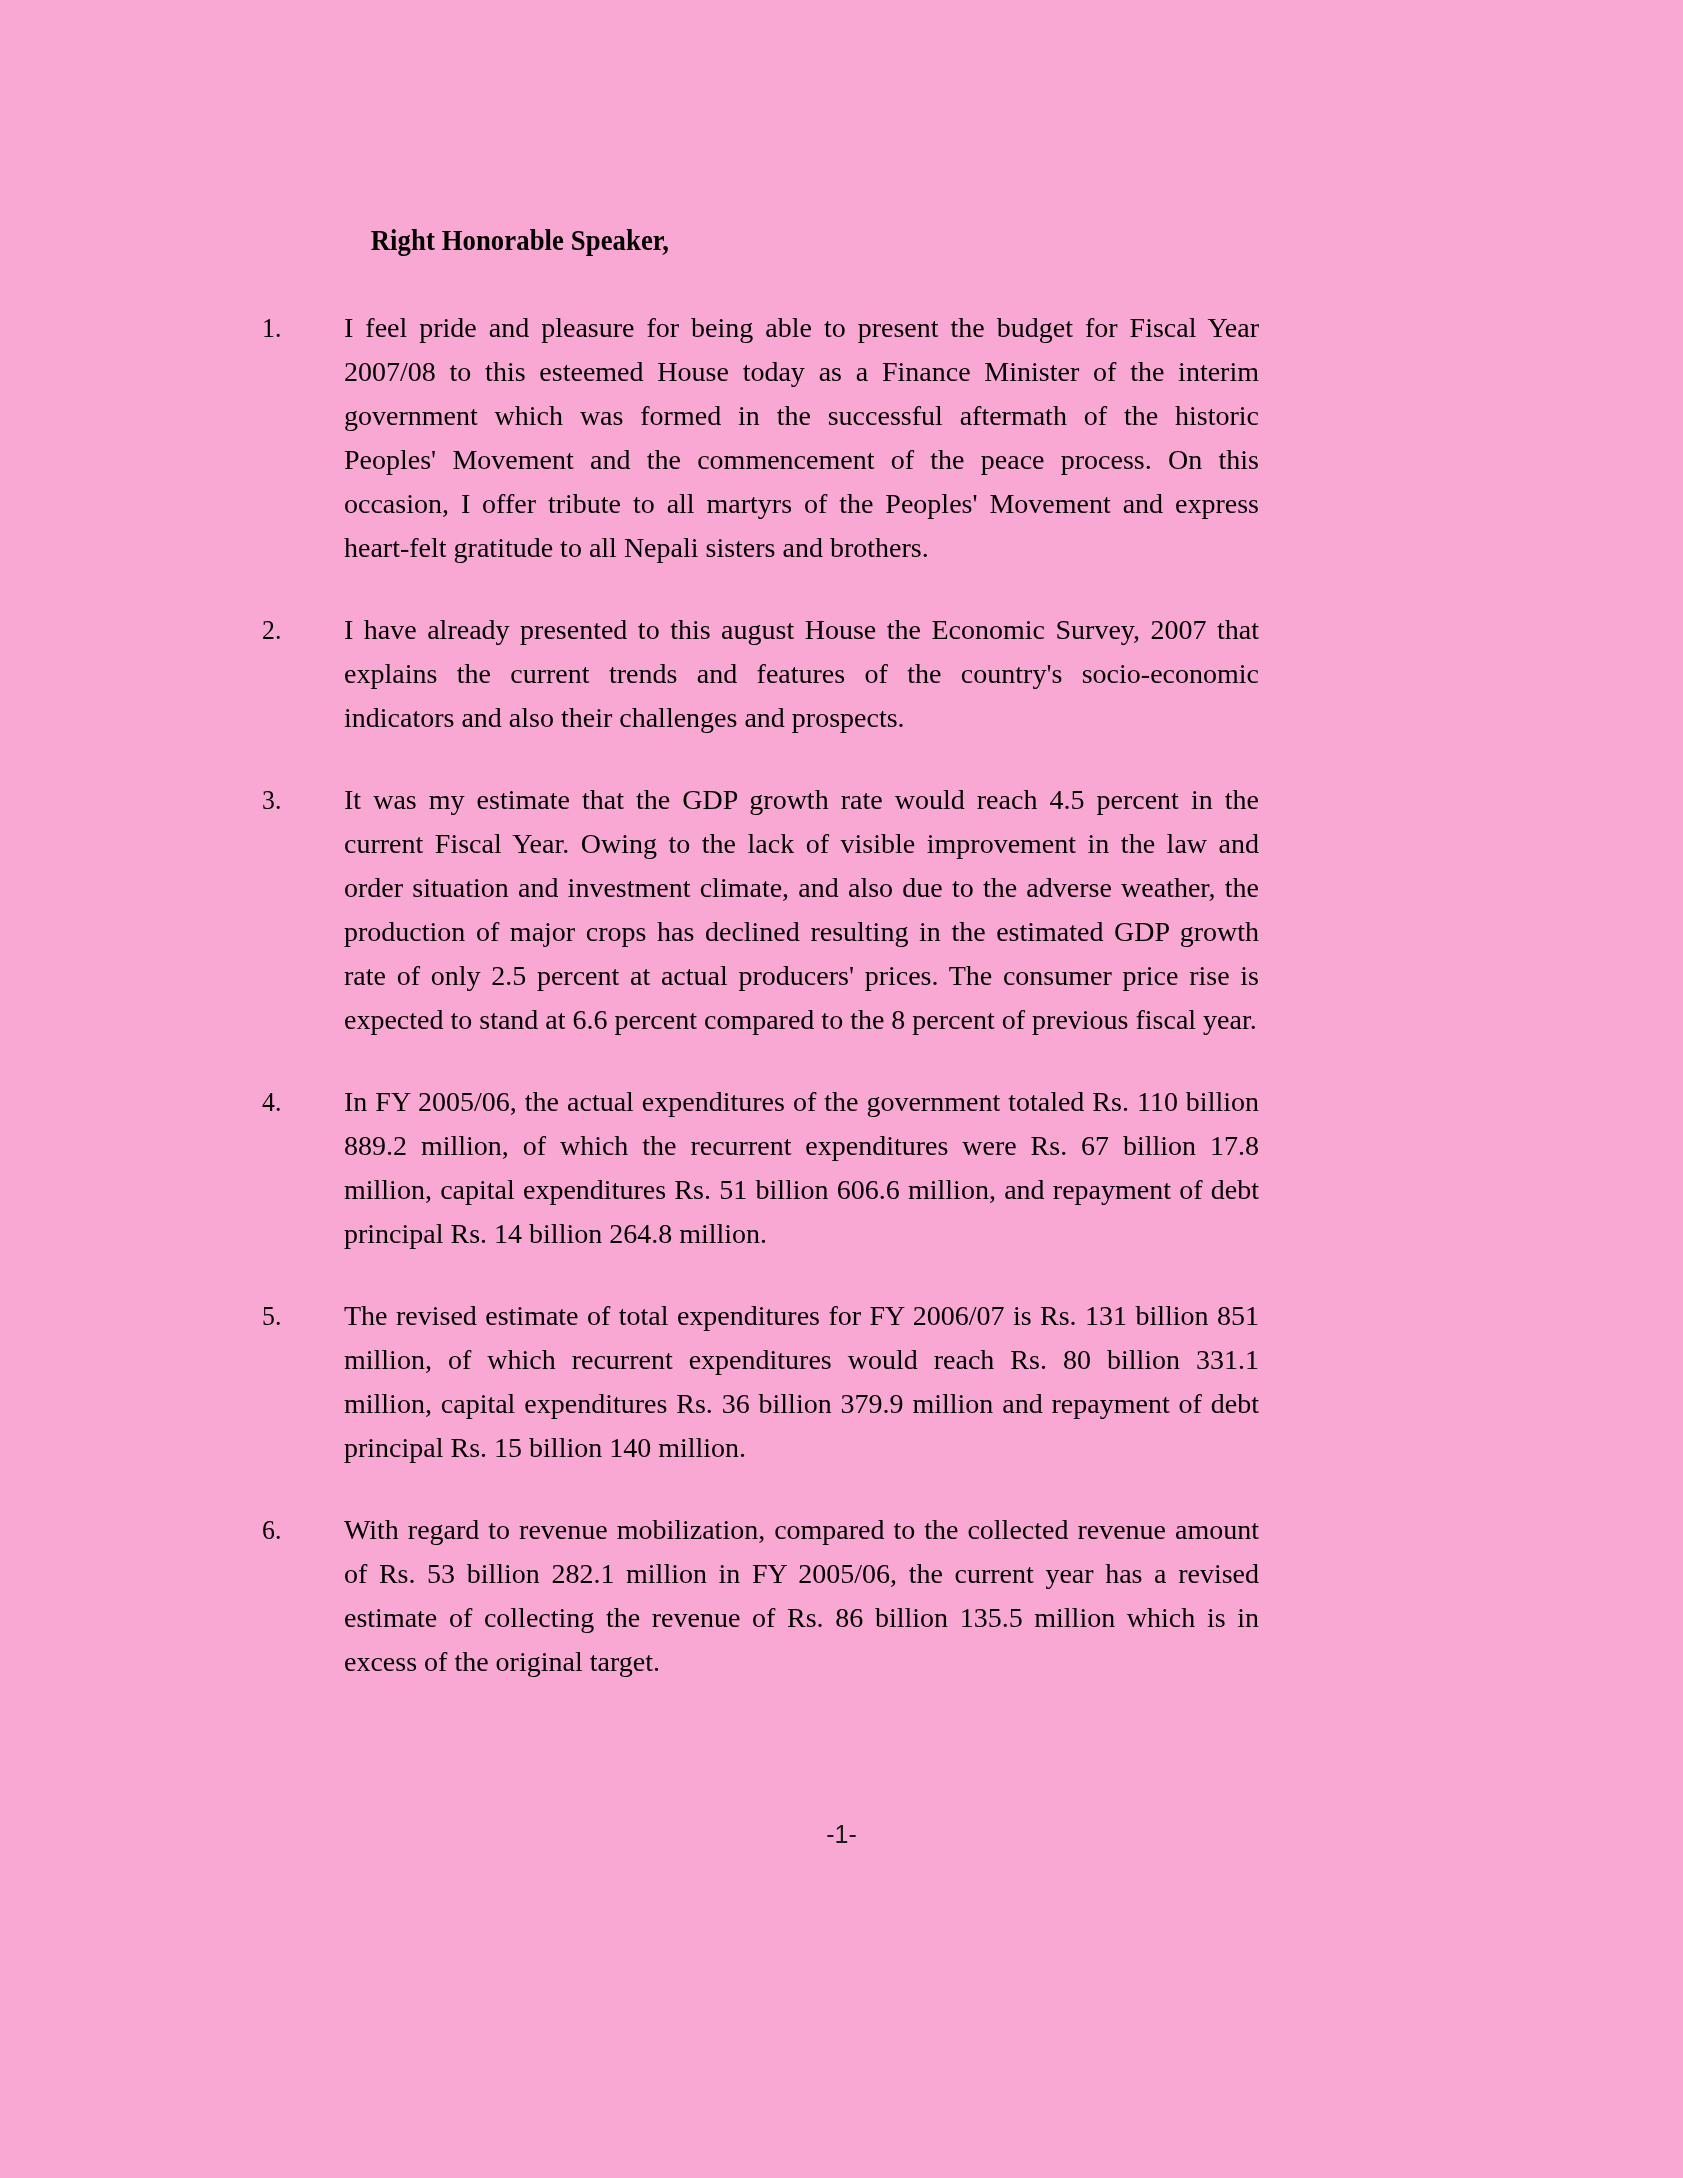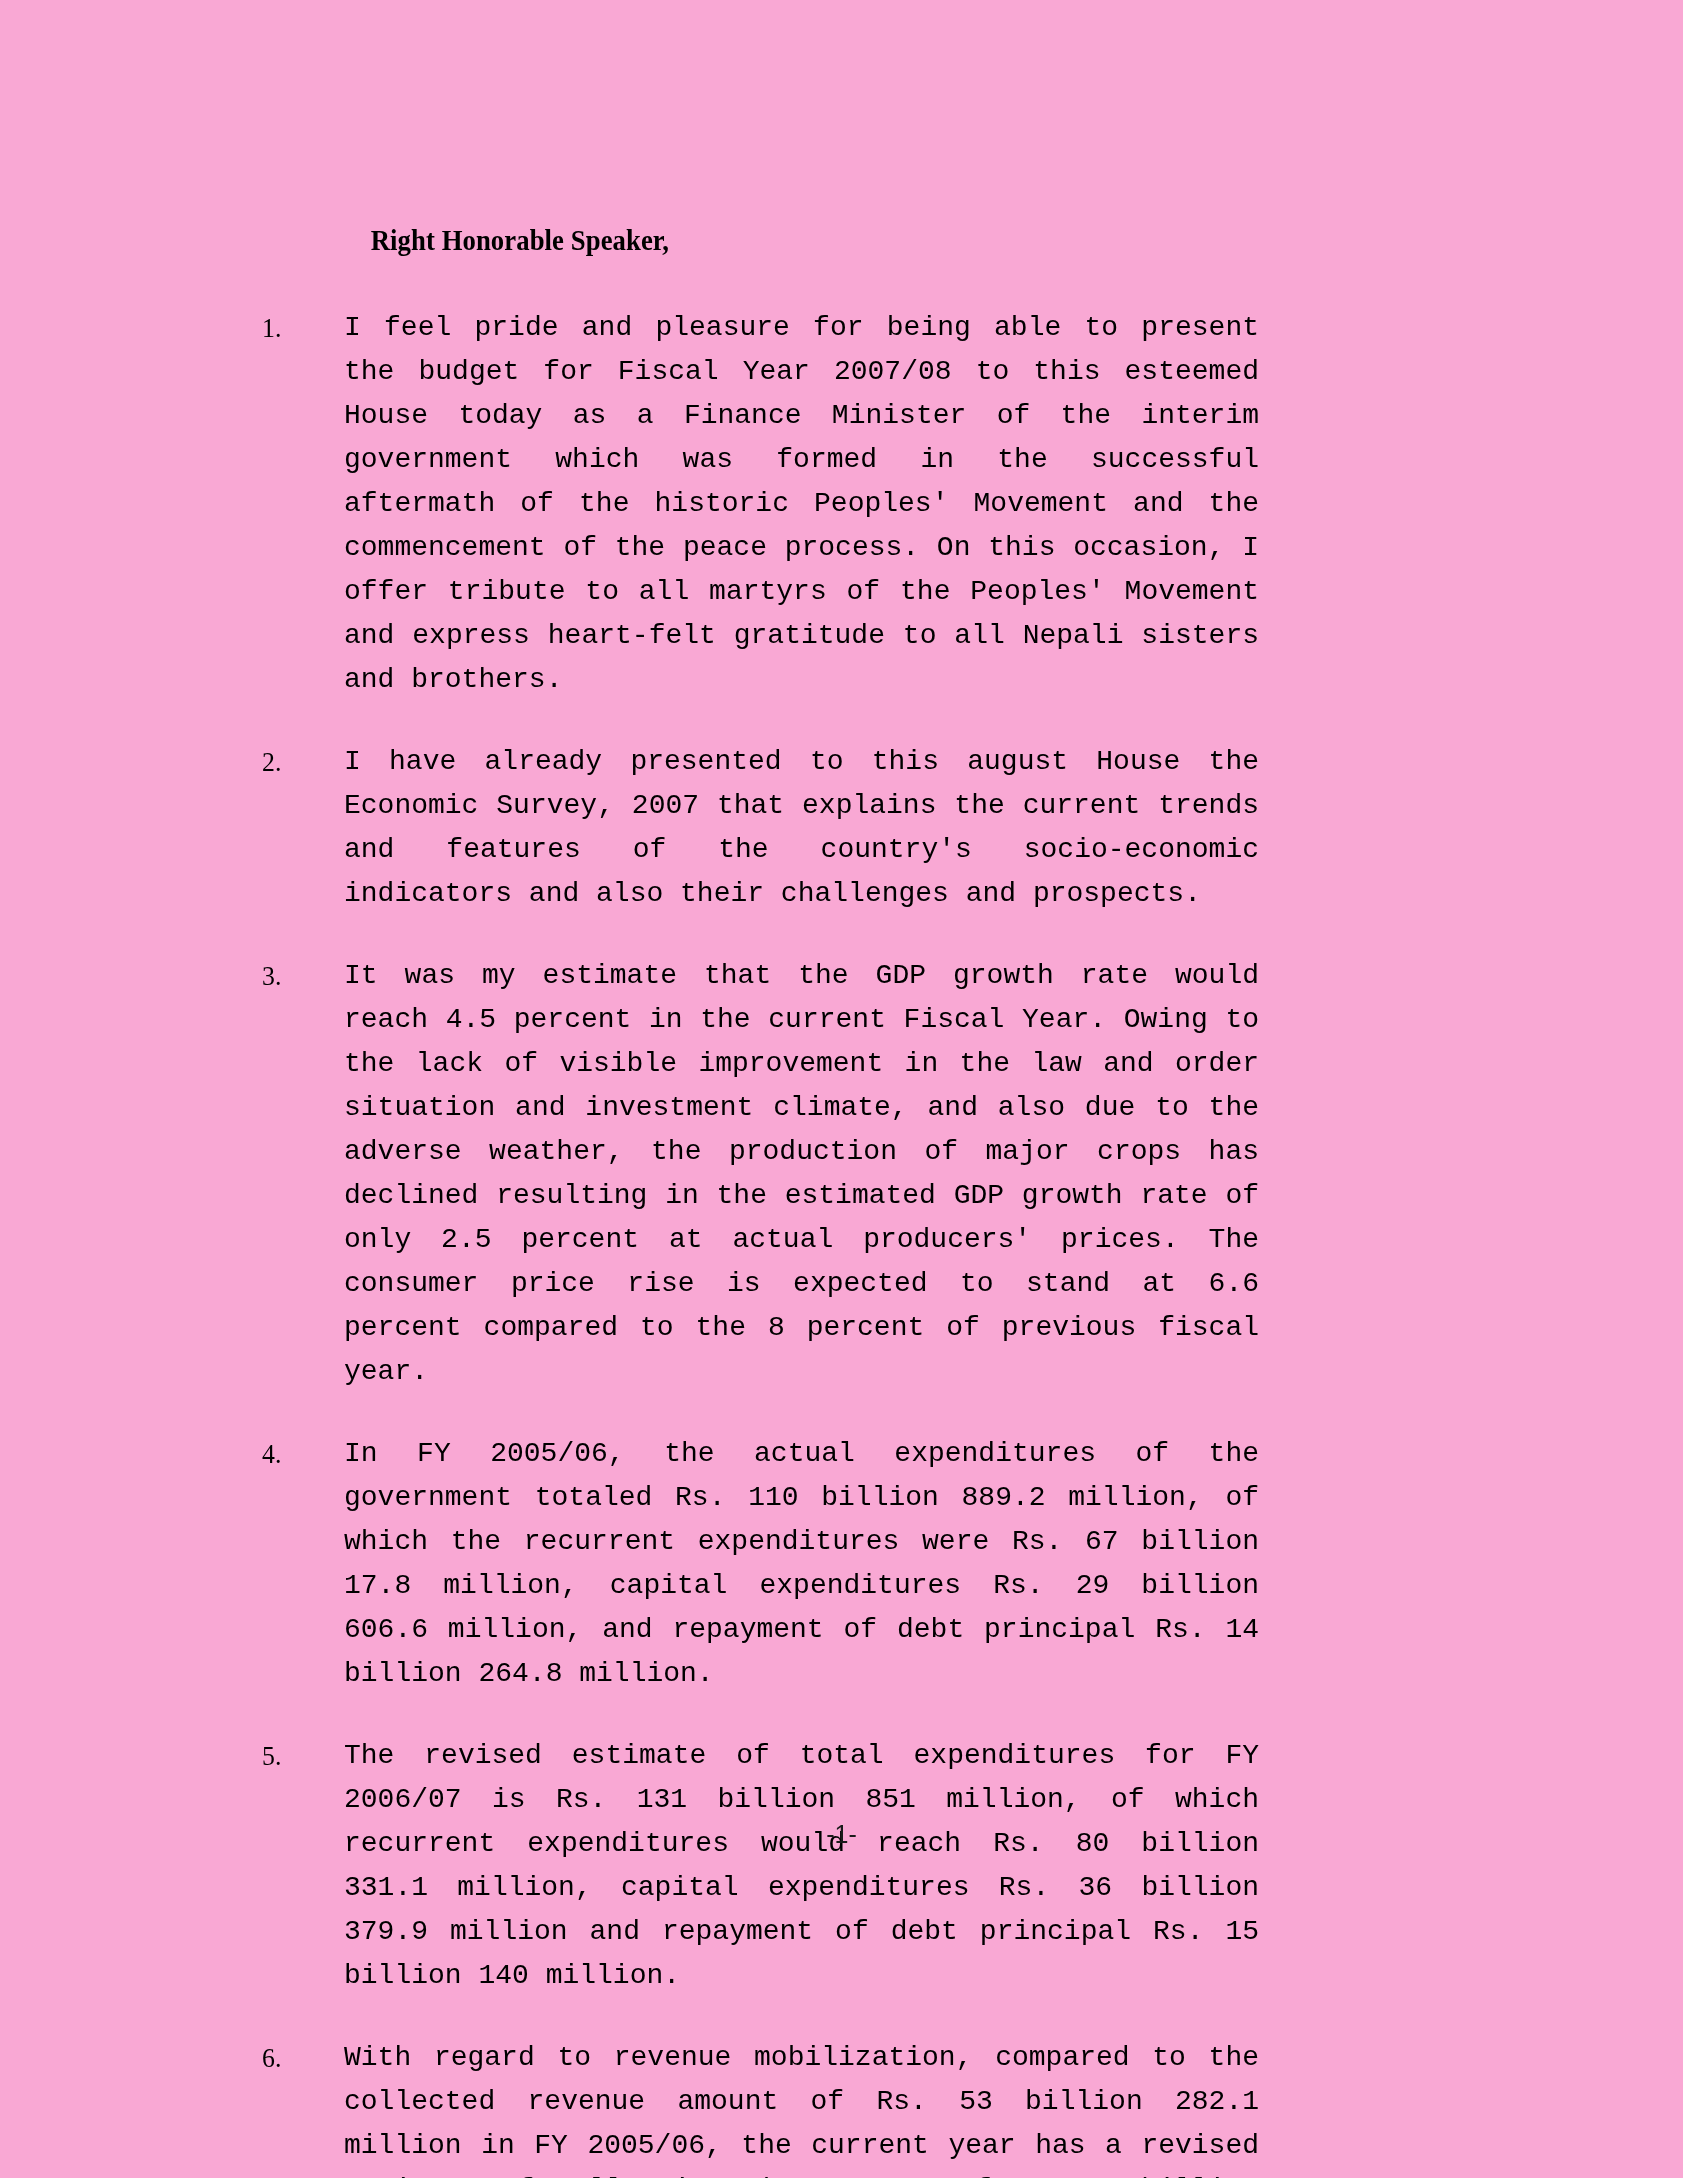--- a/index.html
+++ b/index.html
@@ -51,21 +51,21 @@
     font-family: "Liberation Serif", "DejaVu Serif", serif;
     transform: scaleX(0.92);
     transform-origin: left top;
   }
   .para-body {
     flex: 1 1 auto;
     font-size: 28px;
     line-height: 44px;
     text-align: justify;
     text-justify: inter-word;
-    font-family: Liberation Mono, monospace;
+    font-family: Liberation Serif, serif;
     hyphens: none;
   }
 
   
   #para-1 { margin-top: 51px; }
 
   .footer {
     position: absolute;
     left: 0;
     top: 1820px;
@@ -95,21 +95,21 @@
       <div class="para-body">I have already presented to this august House the Economic Survey, 2007 that explains the current trends and features of the country's socio-economic indicators and also their challenges and prospects.</div>
     </div>
 
     <div class="para">
       <div class="para-num">3.</div>
       <div class="para-body">It was my estimate that the GDP growth rate would reach 4.5 percent in the current Fiscal Year. Owing to the lack of visible improvement in the law and order situation and investment climate, and also due to the adverse weather, the production of major crops has declined resulting in the estimated GDP growth rate of only 2.5 percent at actual producers' prices. The consumer price rise is expected to stand at 6.6 percent compared to the 8 percent of previous fiscal year.</div>
     </div>
 
     <div class="para">
       <div class="para-num">4.</div>
-      <div class="para-body">In FY 2005/06, the actual expenditures of the government totaled Rs. 110 billion 889.2 million, of which the recurrent expenditures were Rs. 67 billion 17.8 million, capital expenditures Rs. 29 billion 606.6 million, and repayment of debt principal Rs. 14 billion 264.8 million.</div>
+      <div class="para-body">In FY 2005/06, the actual expenditures of the government totaled Rs. 110 billion 889.2 million, of which the recurrent expenditures were Rs. 67 billion 17.8 million, capital expenditures Rs. 51 billion 606.6 million, and repayment of debt principal Rs. 14 billion 264.8 million.</div>
     </div>
 
     <div class="para">
       <div class="para-num">5.</div>
       <div class="para-body">The revised estimate of total expenditures for FY 2006/07 is Rs. 131 billion 851 million, of which recurrent expenditures would reach Rs. 80 billion 331.1 million, capital expenditures Rs. 36 billion 379.9 million and repayment of debt principal Rs. 15 billion 140 million.</div>
     </div>
 
     <div class="para">
       <div class="para-num">6.</div>
       <div class="para-body">With regard to revenue mobilization, compared to the collected revenue amount of Rs. 53 billion 282.1 million in FY 2005/06, the current year has a revised estimate of collecting the revenue of Rs. 86 billion 135.5 million which is in excess of the original target.</div>

